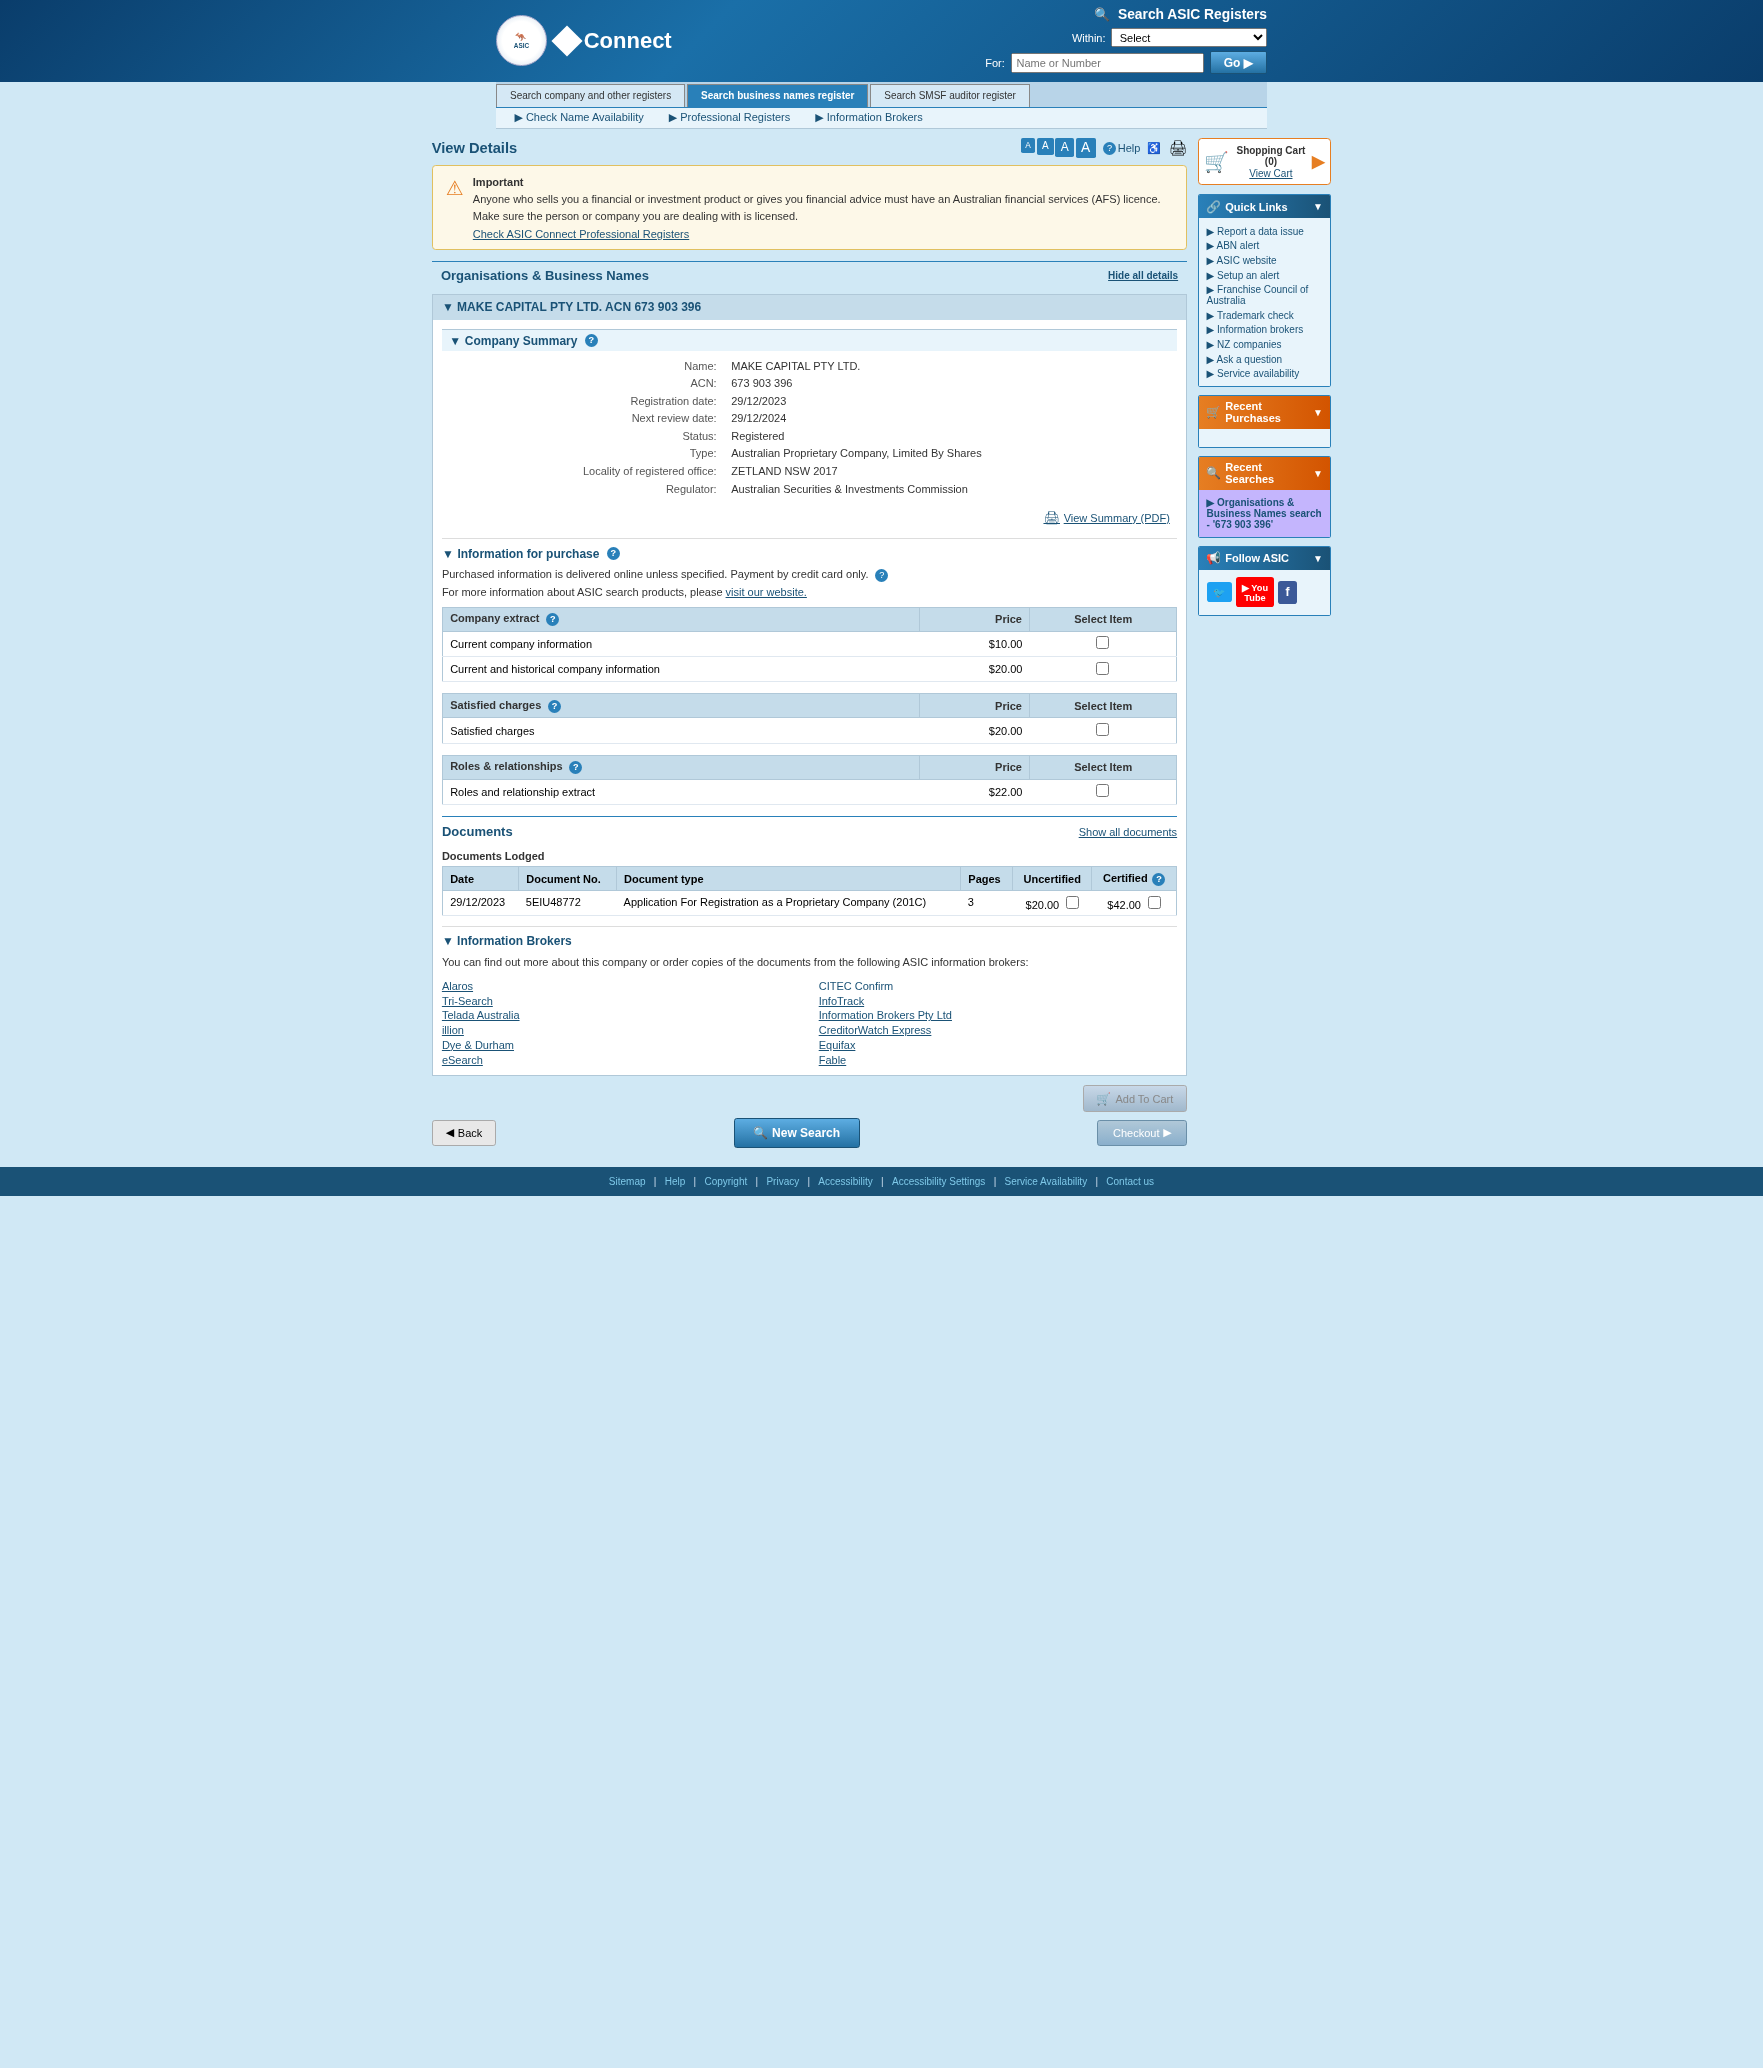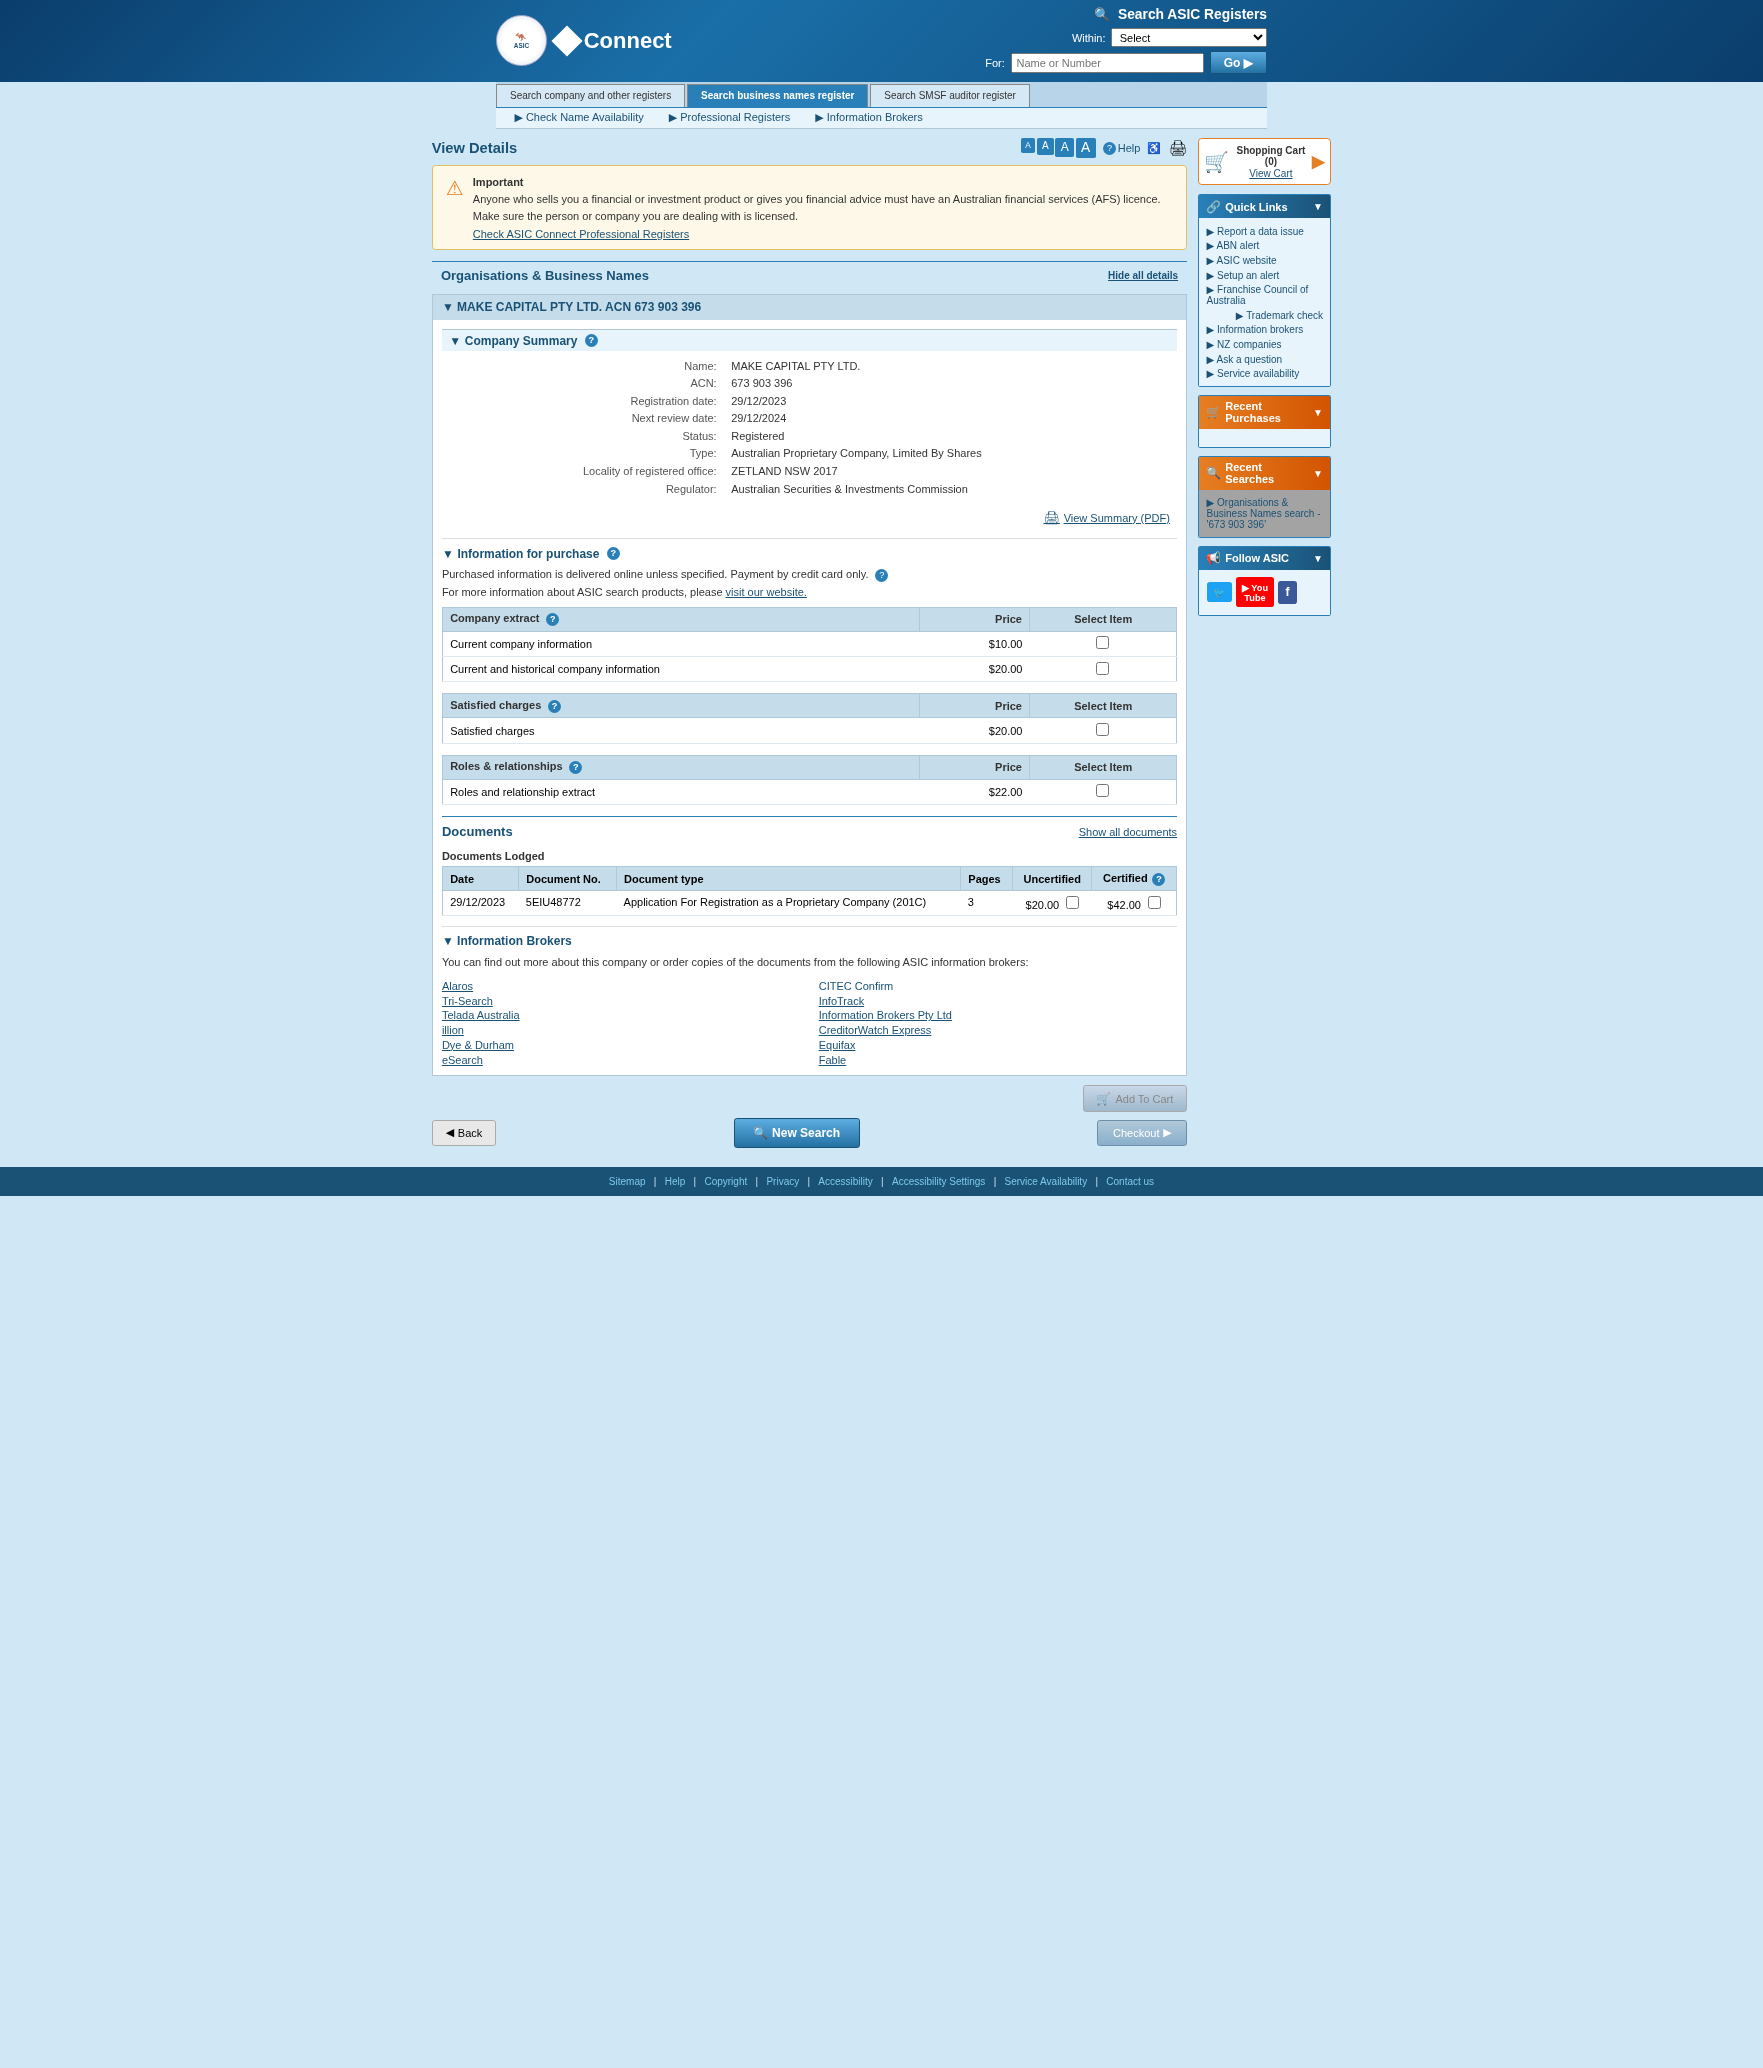--- a/index.html
+++ b/index.html
@@ -322,21 +322,21 @@
           <span>Quick Links</span>
         </span>
         <span style="cursor: pointer; font-size: 10px;">▼</span>
       </div>
       <div style="background: #e8f4fb; padding: 5.5px 7.3px;">
         <a style="color: #1a5276; text-decoration: none; font-size: 10px; display: block; padding: 1.8px 0; cursor: pointer;">▶ Report a data issue</a>
         <a style="color: #1a5276; text-decoration: none; font-size: 10px; display: block; padding: 1.8px 0; cursor: pointer;">▶ ABN alert</a>
         <a style="color: #1a5276; text-decoration: none; font-size: 10px; display: block; padding: 1.8px 0; cursor: pointer;">▶ ASIC website</a>
         <a style="color: #1a5276; text-decoration: none; font-size: 10px; display: block; padding: 1.8px 0; cursor: pointer;">▶ Setup an alert</a>
         <a style="color: #1a5276; text-decoration: none; font-size: 10px; display: block; padding: 1.8px 0; cursor: pointer;">▶ Franchise Council of Australia</a>
-        <a style="color: #1a5276; text-decoration: none; font-size: 10px; display: block; padding: 1.8px 0; cursor: pointer; text-align: right;">▶ Trademark check</a>
+        <a style="color: #1a5276; text-decoration: none; font-size: 10px; display: block; padding: 1.8px 0; cursor: pointer;">▶ Trademark check</a>
         <a style="color: #1a5276; text-decoration: none; font-size: 10px; display: block; padding: 1.8px 0; cursor: pointer;">▶ Information brokers</a>
         <a style="color: #1a5276; text-decoration: none; font-size: 10px; display: block; padding: 1.8px 0; cursor: pointer;">▶ NZ companies</a>
         <a style="color: #1a5276; text-decoration: none; font-size: 10px; display: block; padding: 1.8px 0; cursor: pointer;">▶ Ask a question</a>
         <a style="color: #1a5276; text-decoration: none; font-size: 10px; display: block; padding: 1.8px 0; cursor: pointer;">▶ Service availability</a>
       </div>
     </div>
 
     <div style="margin-bottom: 7.3px; border: 0.9px solid #2980b9; border-radius: 1.8px; overflow: hidden;">
       <div style="background: linear-gradient(to right, #e67e22, #d35400); color: #fff; padding: 4.6px 7.3px; font-size: 11px; font-weight: bold; display: flex; justify-content: space-between; align-items: center;">
         <span style="display: flex; align-items: center; gap: 3.7px;">
@@ -349,21 +349,21 @@
     </div>
 
     <div style="margin-bottom: 7.3px; border: 0.9px solid #2980b9; border-radius: 1.8px; overflow: hidden;">
       <div style="background: linear-gradient(to right, #e67e22, #d35400); color: #fff; padding: 4.6px 7.3px; font-size: 11px; font-weight: bold; display: flex; justify-content: space-between; align-items: center;">
         <span style="display: flex; align-items: center; gap: 3.7px;">
           <span style="font-size: 12px;">🔍</span>
           <span>Recent Searches</span>
         </span>
         <span style="cursor: pointer; font-size: 10px;">▼</span>
       </div>
-      <div style="background: #a3a3a3; padding: 5.5px 7.3px;">
+      <div style="background: #c4b5fd; padding: 5.5px 7.3px; font-weight: bold;">
         <a style="color: #1a5276; text-decoration: none; font-size: 10px; display: block; padding: 1.8px 0; cursor: pointer;">▶ Organisations &amp; Business Names search - '673 903 396'</a>
       </div>
     </div>
 
     <div style="margin-bottom: 7.3px; border: 0.9px solid #2980b9; border-radius: 1.8px; overflow: hidden;">
       <div style="background: linear-gradient(to right, #2980b9, #1a5276); color: #fff; padding: 4.6px 7.3px; font-size: 11px; font-weight: bold; display: flex; justify-content: space-between; align-items: center;">
         <span style="display: flex; align-items: center; gap: 3.7px;">
           <span style="font-size: 12px;">📢</span>
           <span>Follow ASIC</span>
         </span>

